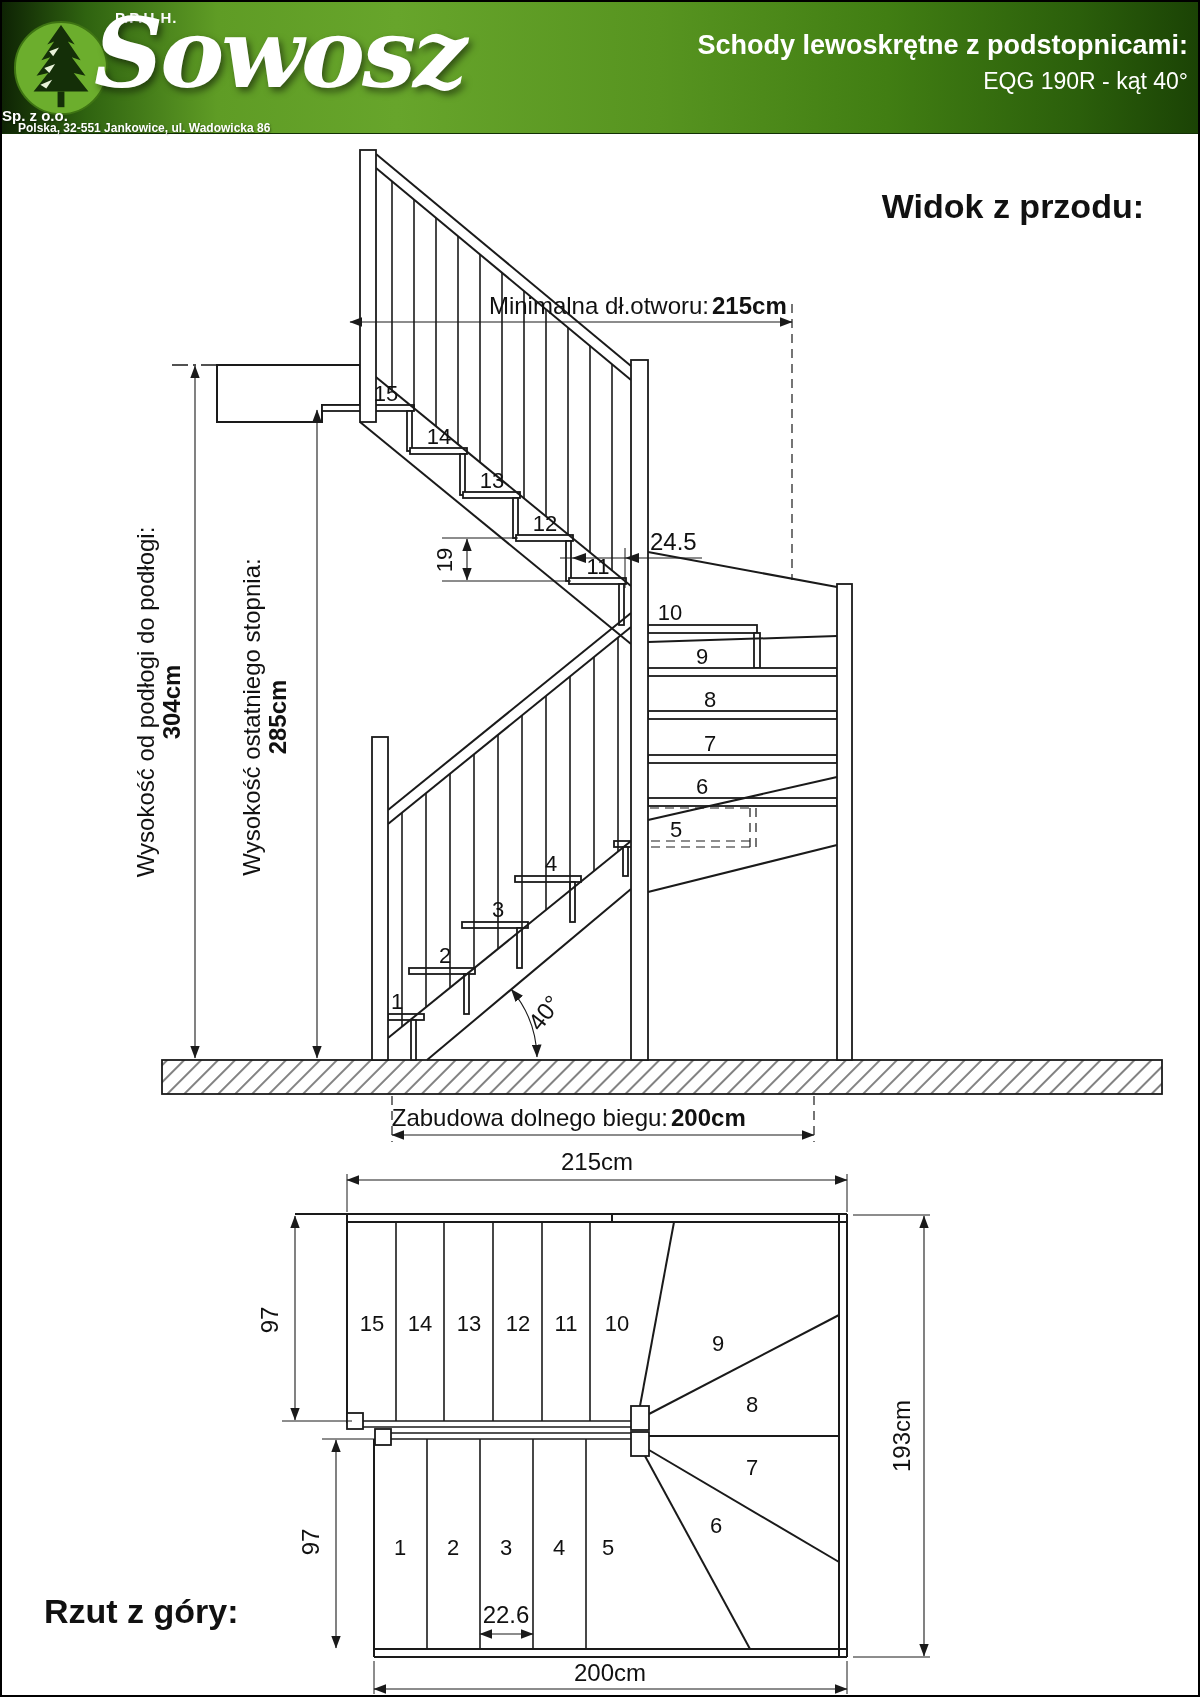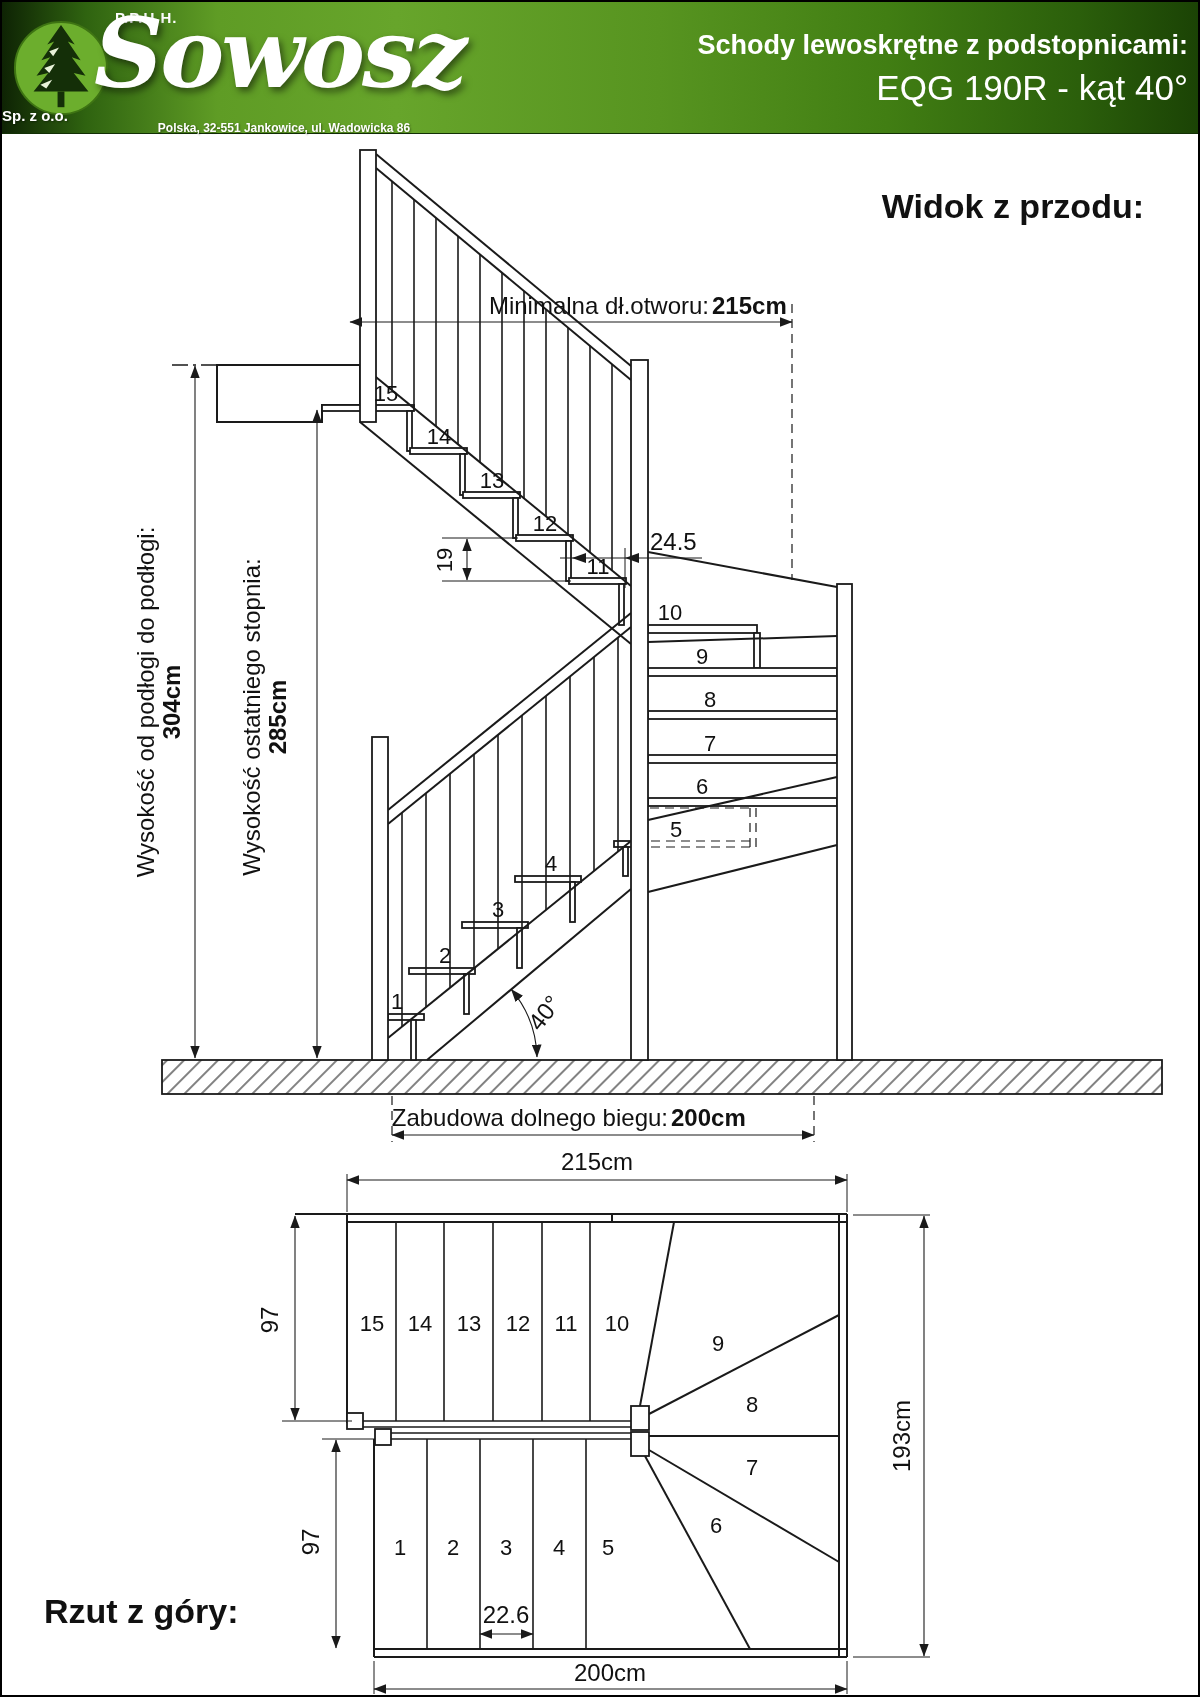--- a/index.html
+++ b/index.html
@@ -9,25 +9,25 @@
   .header{position:absolute;left:0;top:0;width:100%;height:131px;
     background:linear-gradient(90deg,#0e2304 0%,#2f6310 7%,#5f9c25 18%,#67a52b 33%,#579420 55%,#417e13 74%,#2b5f0b 90%,#1b4305 100%);
     border-bottom:1px solid #123005;}
   .logo-svg{position:absolute;left:10px;top:16px;}
   .ppuh{position:absolute;left:113px;top:7px;color:#fff;font-size:15px;font-weight:bold;letter-spacing:1px;}
   .brand{position:absolute;left:92px;top:2px;color:#fff;font-size:96px;line-height:1.05;
     font-family:"DejaVu Serif",serif;font-style:italic;font-weight:bold;letter-spacing:-3px;
     text-shadow:3px 4px 7px rgba(0,0,0,.5);}
   .spzoo{position:absolute;left:0;top:105px;width:518px;color:#fff;font-size:15px;font-weight:bold;
     text-shadow:1px 1px 2px rgba(0,0,0,.4);}
-  .addr{position:absolute;left:8px;top:119px;width:548px;text-align:center;color:#fff;font-size:12px;font-weight:bold;
+  .addr{position:absolute;left:16px;top:119px;width:548px;text-align:left;color:#fff;font-size:12px;font-weight:bold;
     text-shadow:1px 1px 2px rgba(0,0,0,.4);}
   .prod{position:absolute;left:575px;right:10px;top:28px;text-align:right;color:#fff;}
   .prod1{font-size:27px;font-weight:bold;}
-  .prod2{font-size:35px;margin-top:7px;}
+  .prod2{font-size:23px;margin-top:7px;}
   
   svg text{fill:#111;}
   .s{font-size:22px;} .d{font-size:24px;} .b{font-weight:bold;} .ttl{font-size:34px;font-weight:bold;}
   .ln2{stroke:#1a1a1a;stroke-width:2;fill:none;}
   .ln15{stroke:#1a1a1a;stroke-width:1.6;fill:none;}
   .wf{fill:#fff;stroke:#1a1a1a;stroke-width:1.8;}
   .ext{stroke:#1a1a1a;stroke-width:1;fill:none;}
   .dim{stroke:#1a1a1a;stroke-width:1.1;fill:none;marker-start:url(#arr);marker-end:url(#arr);}
   .dime{stroke:#1a1a1a;stroke-width:1.1;fill:none;marker-end:url(#arr);}
   .dsh{stroke:#1a1a1a;stroke-width:1.2;fill:none;stroke-dasharray:9 6;}

